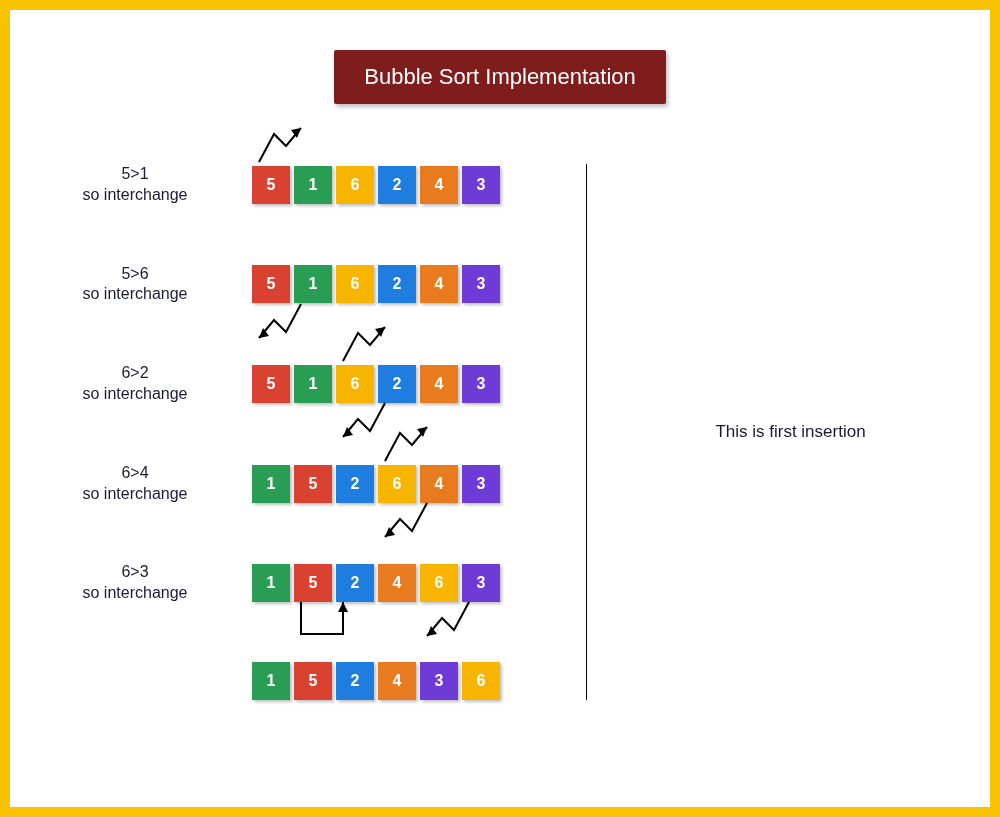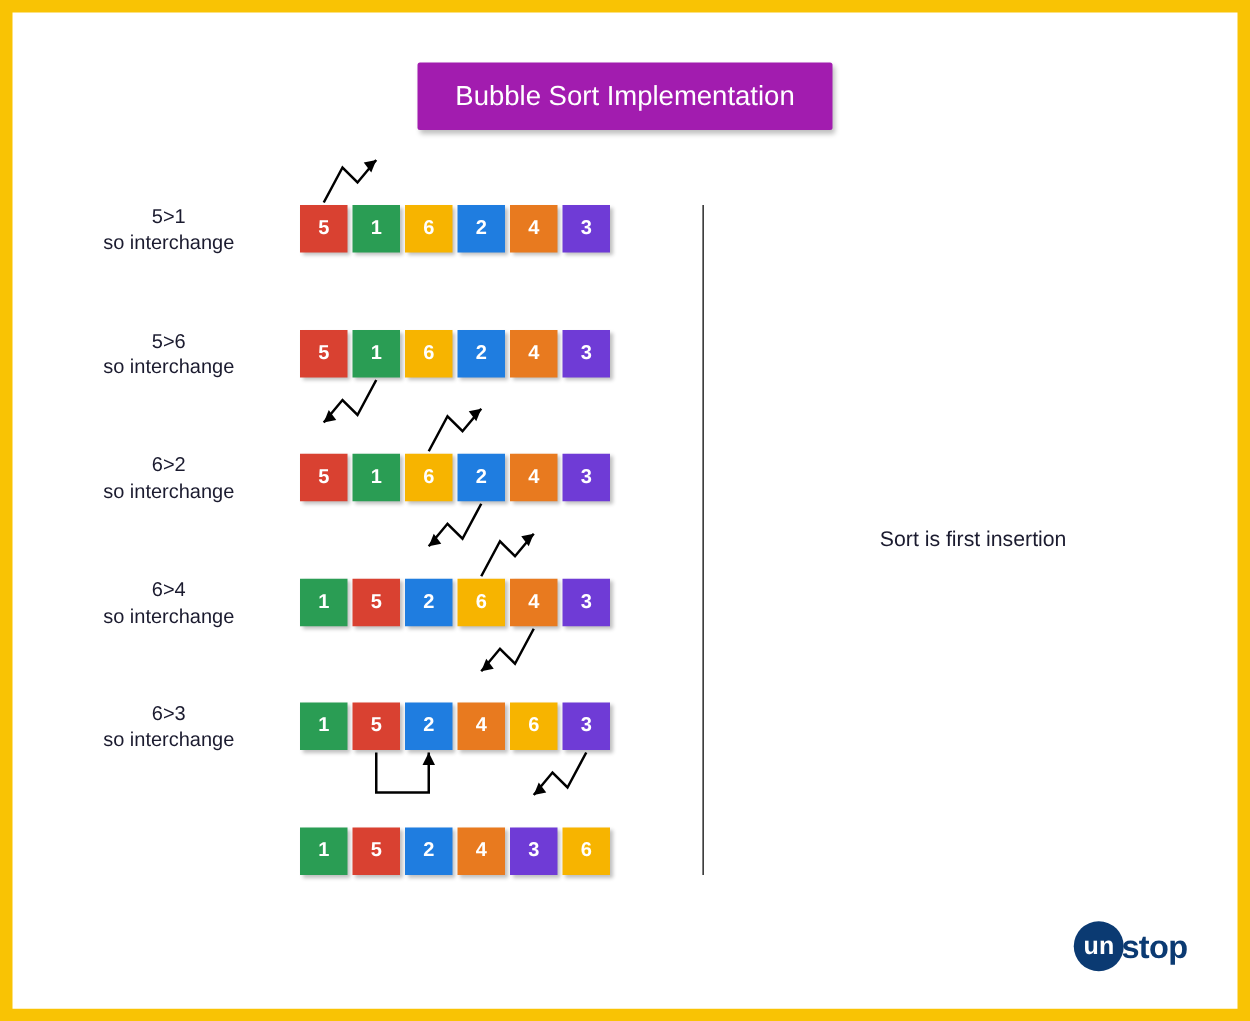--- a/index.html
+++ b/index.html
@@ -15,21 +15,21 @@
     border: 10px solid #f9c304;
     position: relative;
     background: #ffffff;
   }
   .inner {
     position: absolute;
     inset: 0;
     padding: 40px 40px 20px 40px;
   }
   .title-pill {
-    background: #a21caf;
+    background: #7f1d1d;
     color: #ffffff;
     font-size: 22px;
     padding: 14px 30px;
     border-radius: 2px;
     box-shadow: 2px 3px 4px rgba(0,0,0,0.25);
     margin: 0 auto 60px auto;
     width: fit-content;
     text-align: center;
   }
   .content {
@@ -38,21 +38,22 @@
     gap: 34px;
     padding-left: 10px;
   }
   .left-col {
     display: flex;
     flex-direction: column;
     gap: 58px;
   }
   .step {
     display: flex;
-    gap: 30px;
+    align-items: center;
+    gap: 42px;
     position: relative;
   }
   .step-label {
     width: 150px;
     text-align: center;
     font-size: 16px;
     line-height: 1.3;
     color: #1b1b2f;
   }
   .array-row {
@@ -237,24 +238,20 @@
               <div class="cell" style="background: rgb(232, 122, 31);">4</div>
               <div class="cell" style="background: rgb(111, 59, 214);">3</div>
               <div class="cell" style="background: rgb(247, 180, 0);">6</div>
             </div>
           </div>
         </div>
 
       <div class="divider"></div>
 
       <div class="right-col">
-        <div>Sort is first insertion</div>
+        <div>This is first insertion</div>
       </div>
 
     </div>
 
-    <div class="logo">
-      <span class="circle">un</span>
-      <span class="rest">stop</span>
-    </div>
 
   </div>
 </div>
 
 </body></html>

